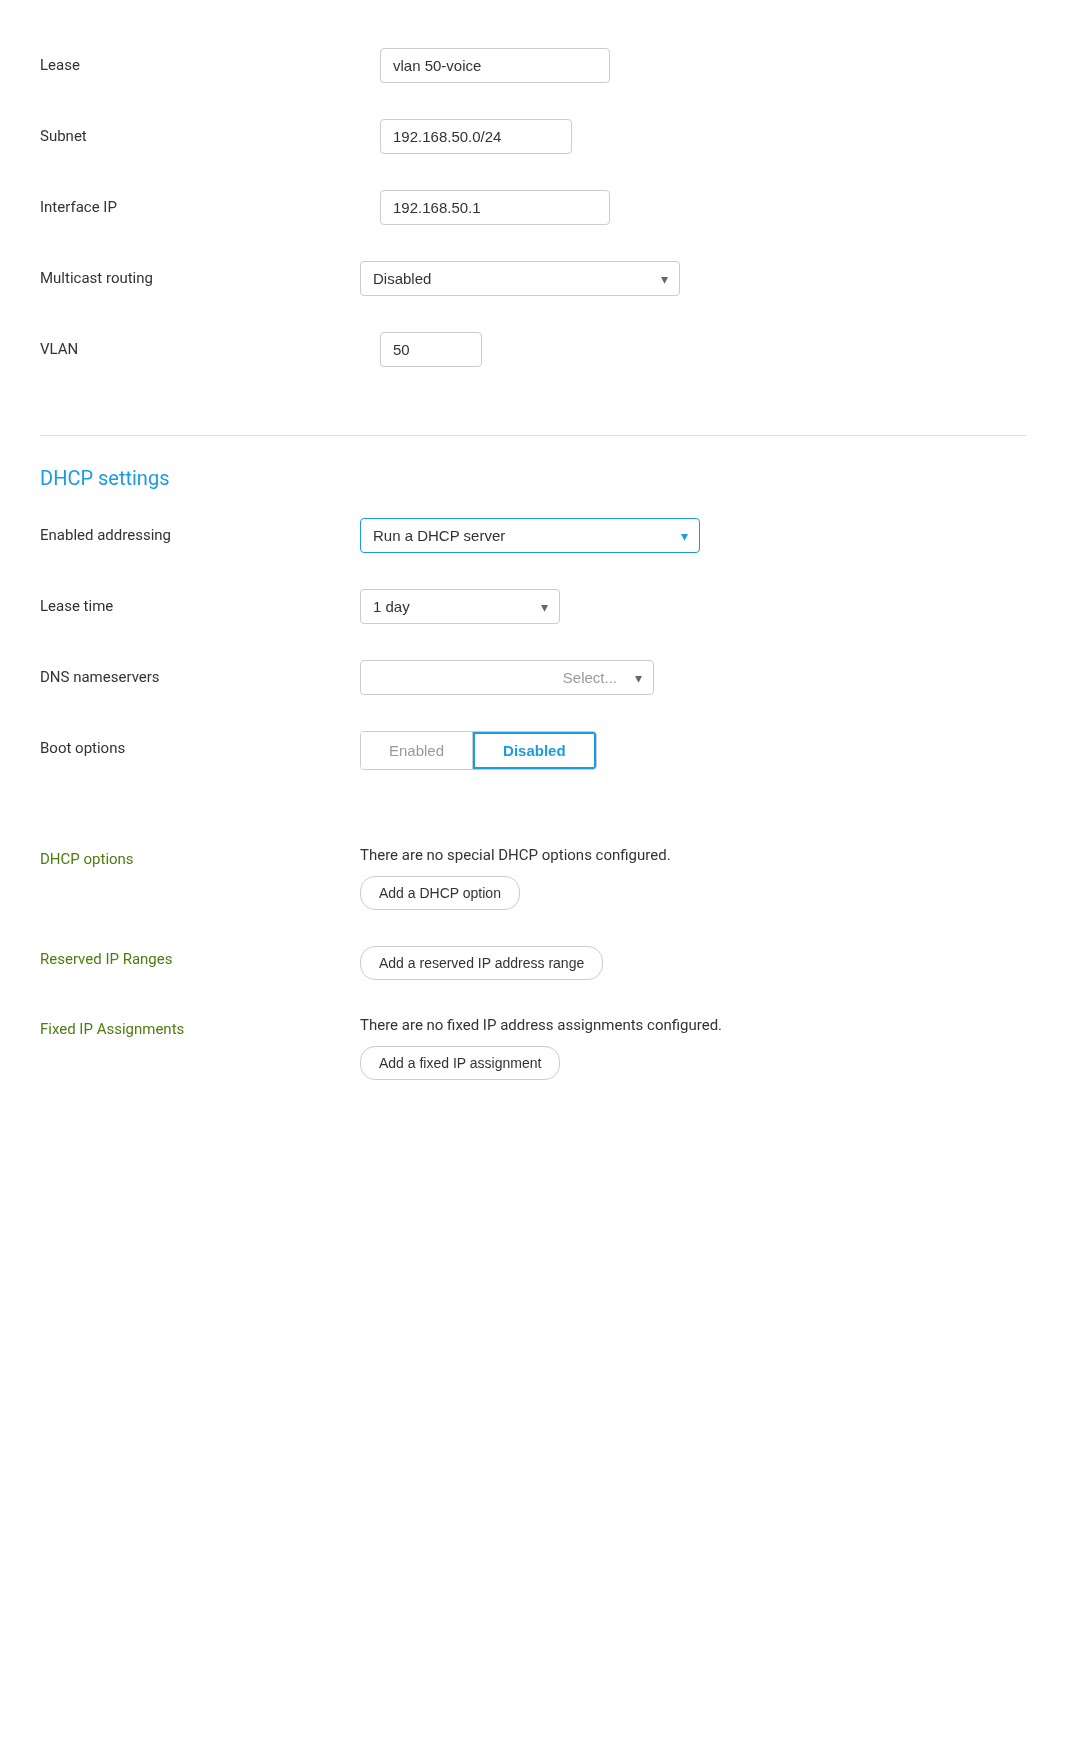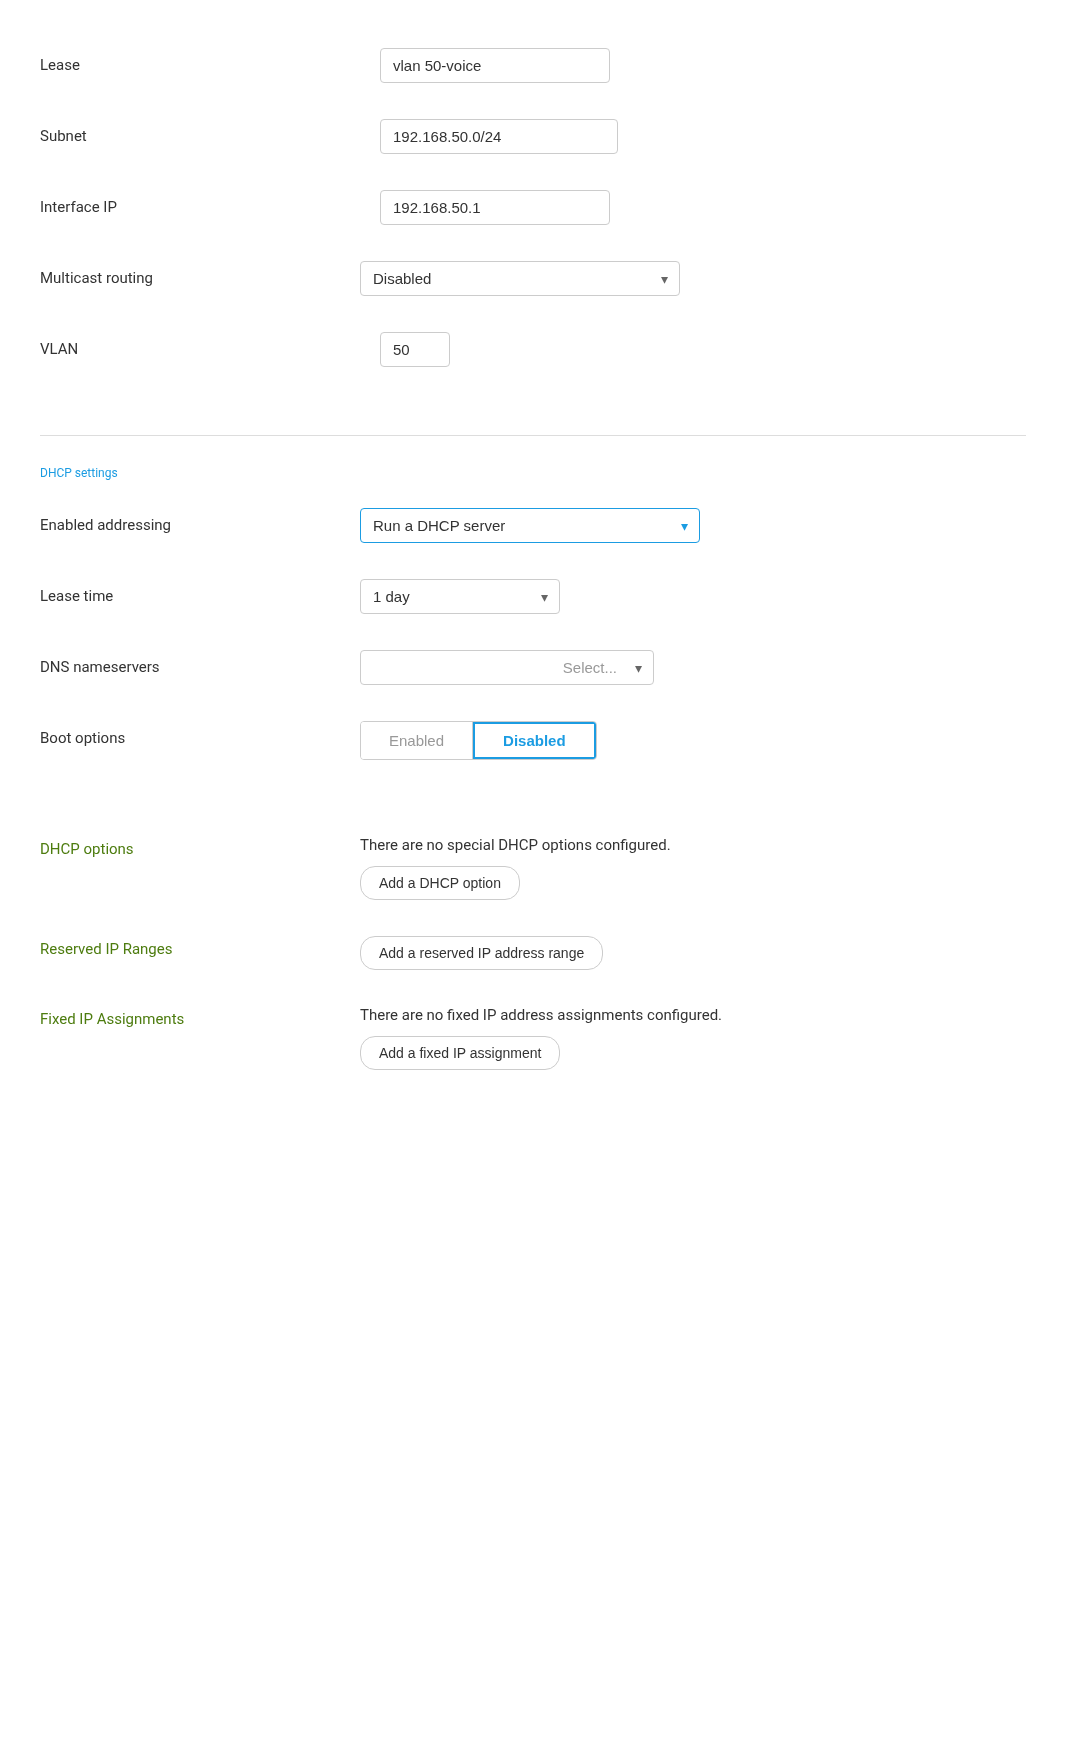--- a/index.html
+++ b/index.html
@@ -45,23 +45,23 @@
       border-radius: 4px;
       padding: 8px 12px;
       font-size: 15px;
       color: #333;
       outline: none;
       background: #fff;
       margin-left: 20px;
     }
 
     .input-name { width: 230px; }
-    .input-subnet { width: 238px; }
+    .input-subnet { width: 192px; }
     .input-interface-ip { width: 230px; }
-    .input-vlan { width: 70px; }
+    .input-vlan { width: 102px; }
 
     .form-select {
       border: 1px solid #ccc;
       border-radius: 4px;
       padding: 8px 36px 8px 12px;
       font-size: 15px;
       color: #333;
       outline: none;
       background: #fff;
       appearance: none;
@@ -95,21 +95,21 @@
       color: #1b9ce2;
     }
 
     .divider {
       border: none;
       border-top: 1px solid #ddd;
       margin: 10px 0 30px 0;
     }
 
     .section-title {
-      font-size: 12px;
+      font-size: 20px;
       font-weight: 400;
       color: #1b9ce2;
       margin-bottom: 10px;
     }
 
     .toggle-group {
       display: flex;
       border: 1px solid #ccc;
       border-radius: 4px;
       overflow: hidden;

